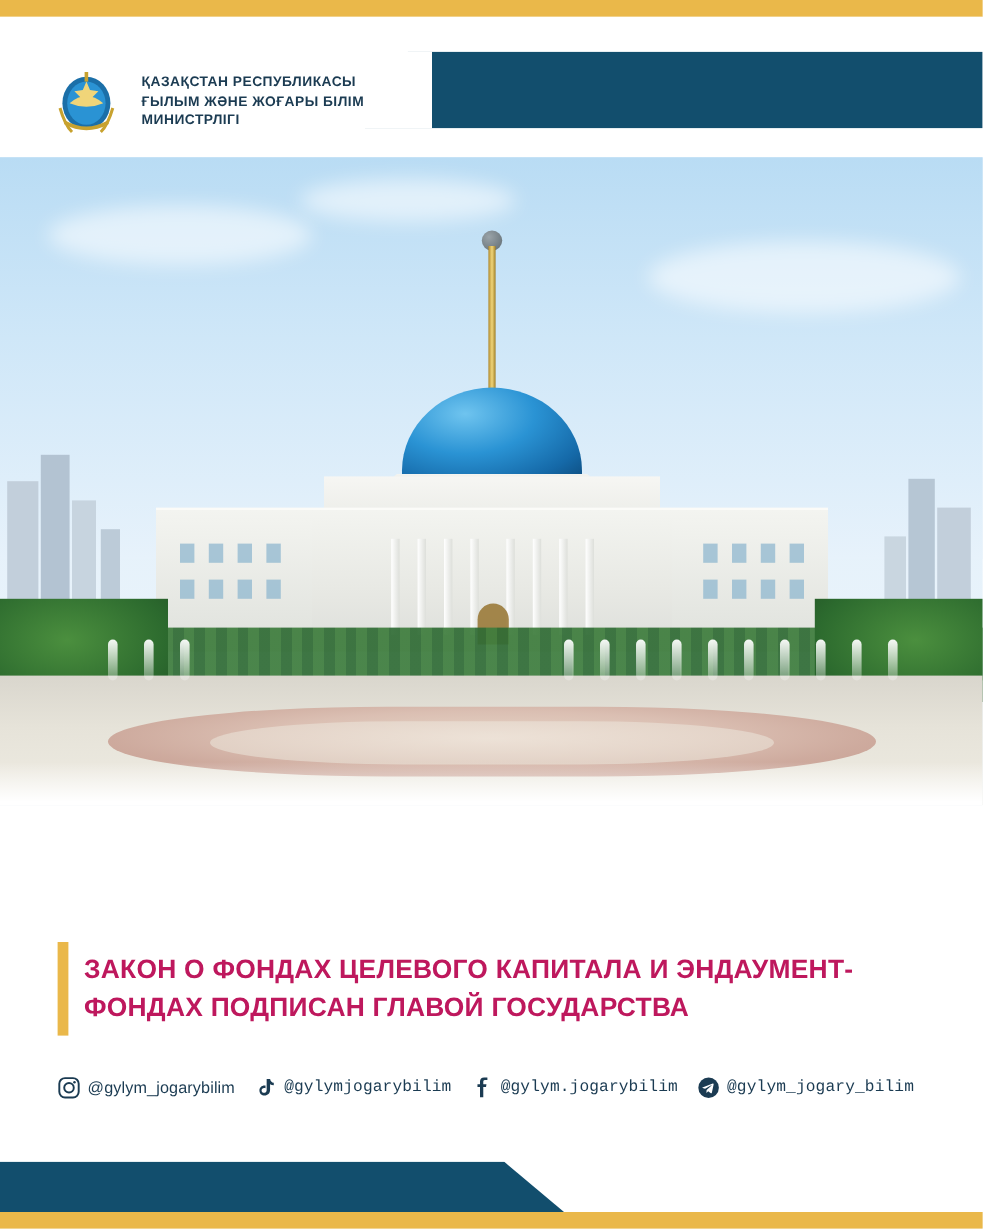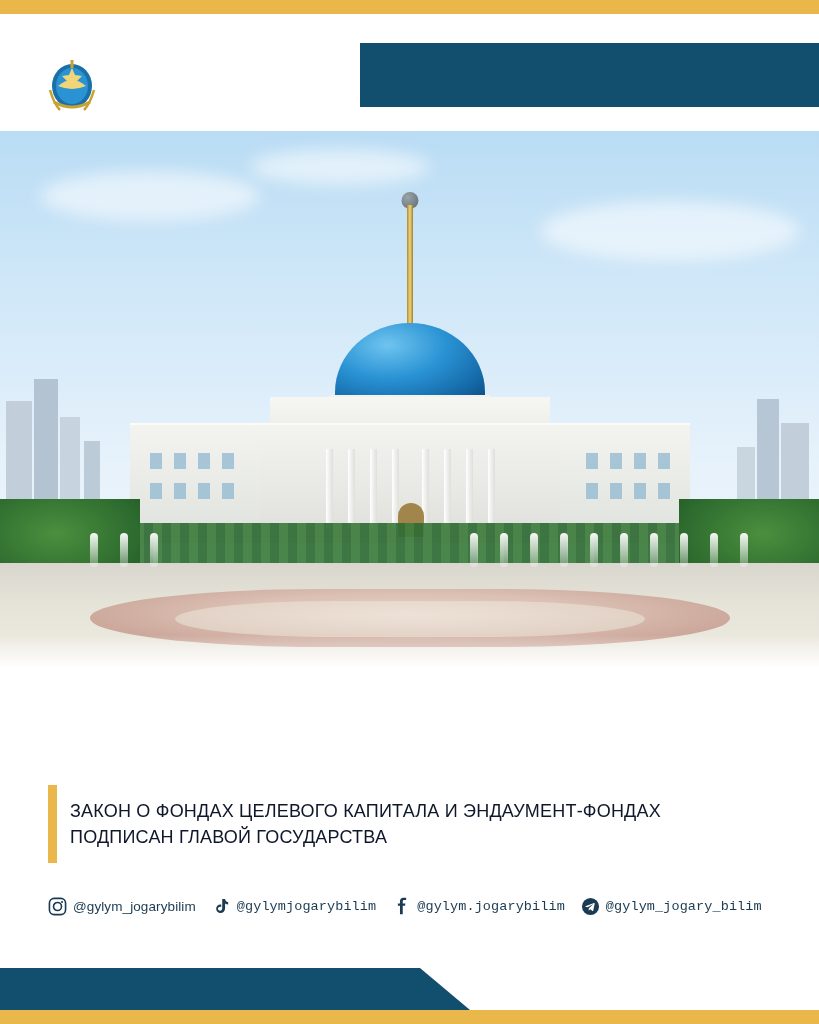--- a/index.html
+++ b/index.html
@@ -224,23 +224,23 @@
     align-items: center;
   }
   .headline-ru-accent {
     position: absolute;
     left: 0; top: 0;
     width: 9px; height: 78px;
     background: #eab84a;
   }
   .headline-ru-text {
     padding: 0 22px;
-    color: #0f172a;
-    font-size: 18px;
-    font-weight: normal;
+    color: #be185d;
+    font-size: 22px;
+    font-weight: bold;
     line-height: 1.45;
     letter-spacing: 0.2px;
     text-transform: uppercase;
   }
 
   
   .socials {
     position: absolute;
     left: 48px; top: 892px;
     width: 723px; height: 28px;
@@ -287,20 +287,21 @@
         <ellipse cx="26" cy="30" rx="16" ry="18" fill="#2a93d4"></ellipse>
         <path d="M26 12 l3 7 7 1 -5 5 1.5 7 -6.5 -3.5 -6.5 3.5 1.5 -7 -5 -5 7 -1z" fill="#f0d579"></path>
         <path d="M12 30 q14 -12 28 0 q-14 6 -28 0z" fill="#f0d579"></path>
         <rect x="24.5" y="4" width="3" height="8" fill="#c8a22f"></rect>
         <path d="M8 46 q18 10 36 0" stroke="#c8a22f" stroke-width="3" fill="none"></path>
         <path d="M4 34 q4 14 10 20" stroke="#c8a22f" stroke-width="2.5" fill="none"></path>
         <path d="M48 34 q-4 14 -10 20" stroke="#c8a22f" stroke-width="2.5" fill="none"></path>
       </svg>
     </div>
 
+    <div class="ministry-name">ҚАЗАҚСТАН РЕСПУБЛИКАСЫ ҒЫЛЫМ ЖӘНЕ ЖОҒАРЫ БІЛІМ МИНИСТРЛІГІ</div>
   </div>
 
   <div class="hero">
     <div class="sky"></div>
     <div class="sky-cloud c1"></div>
     <div class="sky-cloud c2"></div>
     <div class="sky-cloud c3"></div>
 
     <div class="tower tl1"></div>
     <div class="tower tl2"></div>

